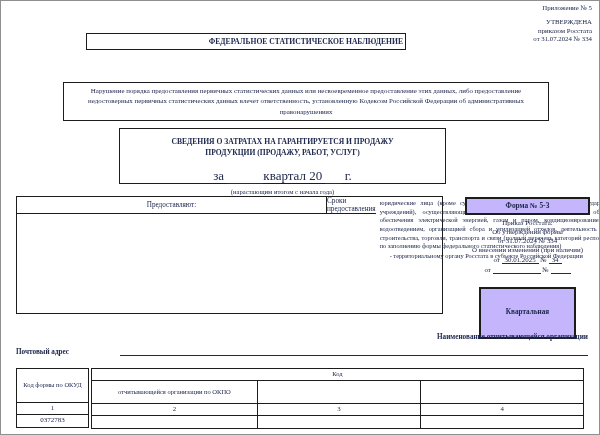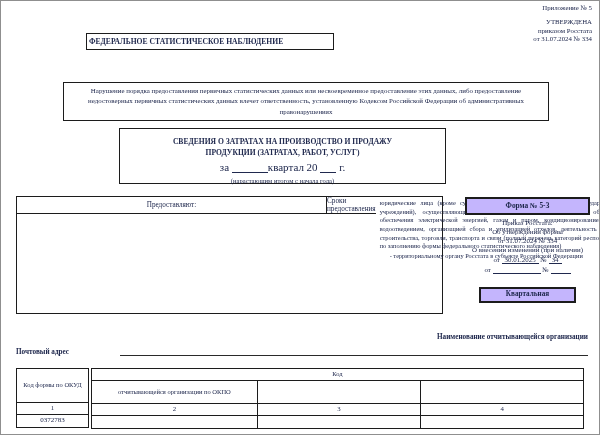--- a/index.html
+++ b/index.html
@@ -7,52 +7,52 @@
   .page {
     position:relative; width:600px; height:435px; margin:0 auto;
     background:#fff; border:1px solid #8f8f8f;
     font-family:"Liberation Serif","DejaVu Serif",serif;
     color:#20294e; overflow:hidden;
   }
   
   .approval { position:absolute; top:3px; right:7px; text-align:right; font-size:6.8px; line-height:1.3; }
   .approval .l1 { margin-bottom:5px; }
   
-  .banner { position:absolute; left:85px; width:248px; border:1.6px solid #1c1c1c; text-align:left; font-weight:bold;font-family:Liberation Serif, serif; }
+  .banner { position:absolute; left:85px; width:320px; border:1.6px solid #1c1c1c; text-align:right; font-weight:bold;font-family:Liberation Serif, serif; }
   .banner1 { top:32px; font-size:7.6px; padding:3px 2px; }
   .banner2 { top:52px; font-size:7.1px; padding:2.5px 2px; }
   
   .warning { position:absolute; left:62px; top:81px; width:486px; border:1px solid #1c1c1c;
              text-align:center; font-size:6.9px; line-height:1.5; padding:3px 10px; }
   
   .title-box { position:absolute; left:118px; top:127px; width:327px; height:56px; border:1px solid #1c1c1c;
                text-align:center; padding-top:7px; }
   .title-box .t { font-weight:bold; font-size:7.6px; line-height:1.45; }
-  .title-box .period { font-size:11px; margin-top:3px; }
+  .title-box .period { font-size:13px; margin-top:10px; }
   .title-box .note { font-size:6.6px; margin-top:4px; }
   .blank { display:inline-block; border-bottom:1px solid #20294e; height:7px; vertical-align:bottom; }
   .blank.w36 { width:36px; } .blank.w16 { width:16px; }
   .blank.w48 { width:48px; } .blank.w20 { width:20px; }
   .u { border-bottom:1px solid #20294e; padding:0 3px; }
   
   .providers { position:absolute; left:15px; top:195px; width:427px; height:118px;
                border:1.4px solid #1c1c1c; display:flex; flex-direction:row; }
   .providers .hdr { display:flex; border-bottom:1.4px solid #1c1c1c; height:17px; }
   .providers .hdr > div { display:flex; align-items:center; justify-content:center; font-size:7.2px; }
   .providers .body { display:flex; flex:1; }
   .pcol1 { width:310px; border-right:1.2px solid #1c1c1c; }
   .pcol2 { flex:1; }
   .providers .body .pcol1 { padding:2px 3px 0 4px; font-size:6.35px; line-height:1.36; text-align:justify; }
   .providers .body .pcol2 { padding:2px 4px 0; font-size:6.5px; line-height:1.35; text-align:center; }
   .dash-item { padding-left:10px; margin-top:1px; text-align:left; }
   
   .form-info { position:absolute; left:458px; top:196px; width:137px; text-align:center; font-size:6.9px; line-height:1.32; }
   .fbox { border:2px solid #1c1c1c; font-weight:bold; background:#c4b5fd; }
   .form-number { margin:0 6px 3px; padding:2px 0; font-size:7.4px; }
-  .periodicity { margin:13px 20px 0; padding:1px 0; font-size:7.2px; }
+  .periodicity { margin:13px 20px 0; padding:19px 0; font-size:7.2px; }
   .amend-row { margin-top:1px; }
   
   .org-line { position:absolute; left:15px; width:572px; display:flex; align-items:flex-end; font-size:7.2px; font-weight:bold; }
   .org-name { top:332px;flex-direction:column; }
   .org-addr { top:347px;gap:48px; }
   .org-line .fill { flex:1; border-bottom:1px solid #2a2a2a; height:8px; margin-left:3px; }
   
   table { border-collapse:collapse; }
   .codes-a { position:absolute; left:15px; top:367px; width:73px; }
   .codes-b { position:absolute; left:90px; top:367px; width:493px; }
@@ -76,22 +76,22 @@
     <div>УТВЕРЖДЕНА</div>
     <div>приказом Росстата</div>
     <div>от 31.07.2024 № 334</div>
   </div>
 
   <div class="banner banner1">ФЕДЕРАЛЬНОЕ СТАТИСТИЧЕСКОЕ НАБЛЮДЕНИЕ</div>
 
   <div class="warning">Нарушение порядка предоставления первичных статистических данных или несвоевременное предоставление этих данных, либо предоставление недостоверных первичных статистических данных влечет ответственность, установленную Кодексом Российской Федерации об административных правонарушениях</div>
 
   <div class="title-box">
-    <div class="t">СВЕДЕНИЯ О ЗАТРАТАХ НА ПРОИЗВОДСТВО И ПРОДАЖУ</div>
-    <div class="t">ПРОДУКЦИИ (ЗАТРАТАХ, РАБОТ, УСЛУГ)</div>
+    <div class="t">СВЕДЕНИЯ О ЗАТРАТАХ НА ГАРАНТИРУЕТСЯ И ПРОДАЖУ</div>
+    <div class="t">ПРОДУКЦИИ (ПРОДАЖУ, РАБОТ, УСЛУГ)</div>
     <div class="period">
       <span>за</span>
       <span class="blank w36"></span><span>квартал 20</span>
       <span class="blank w16"></span>
       <span>г.</span>
     </div>
     <div class="note">(нарастающим итогом с начала года)</div>
   </div>
 
   <div class="providers">

